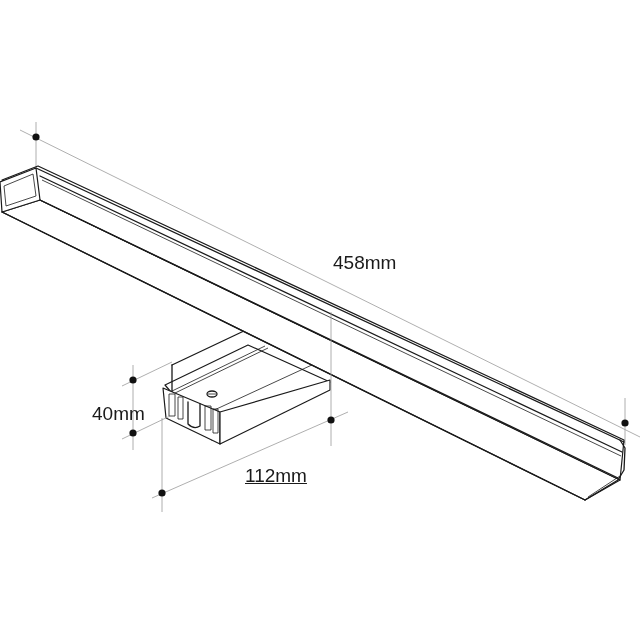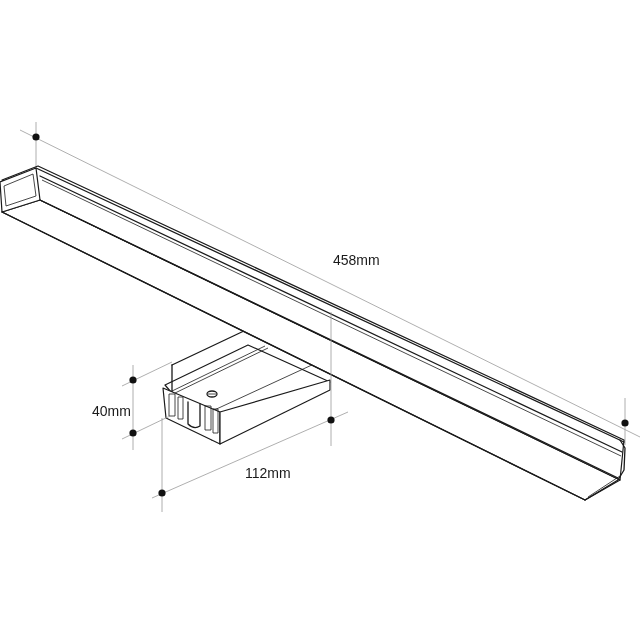--- a/index.html
+++ b/index.html
@@ -1,21 +1,21 @@
 <!DOCTYPE html>
 <html><head>
   <meta charset="utf-8">
   <style>
     html, body { margin: 0; padding: 0; background: #ffffff; }
     body { width: 640px; height: 640px; overflow: hidden; position: relative; }
     #diagram { position: absolute; left: 0; top: 0; width: 640px; height: 640px; }
     .dim-label {
       position: absolute;
       font-family: "Liberation Sans", sans-serif;
-      font-size: 14px;
+      font-size: 19px;
       color: #1a1a1a;
       white-space: nowrap;
       line-height: 1;
     }
     .outline { fill: none; stroke: #1a1a1a; stroke-width: 1.3; stroke-linejoin: round; stroke-linecap: round; }
     .outline-thin { fill: none; stroke: #1a1a1a; stroke-width: 0.8; stroke-linejoin: round; }
     .face { fill: #ffffff; stroke: #1a1a1a; stroke-width: 1.2; stroke-linejoin: round; }
     .dim-line { stroke: #9a9a9a; stroke-width: 0.8; fill: none; }
     .dot { fill: #111111; }
   </style>
@@ -91,13 +91,13 @@
     <line class="dim-line" x1="162" y1="418" x2="162" y2="512"></line>
     <line class="dim-line" x1="331" y1="312" x2="331" y2="446"></line>
     <line class="dim-line" x1="152" y1="498" x2="348" y2="412"></line>
     <circle class="dot" cx="162" cy="493" r="3.6"></circle>
     <circle class="dot" cx="331" cy="420" r="3.6"></circle>
   </g>
 </svg>
 
 <div class="dim-label" style="left:333px; top:253px;">458mm</div>
 <div class="dim-label" style="left:92px; top:404px;">40mm</div>
-<div class="dim-label" style="left:245px; top:466px;">112mm</div>
+<div class="dim-label" style="left:245px; top:466px;text-decoration:underline;">112mm</div>
 
 </body></html>

